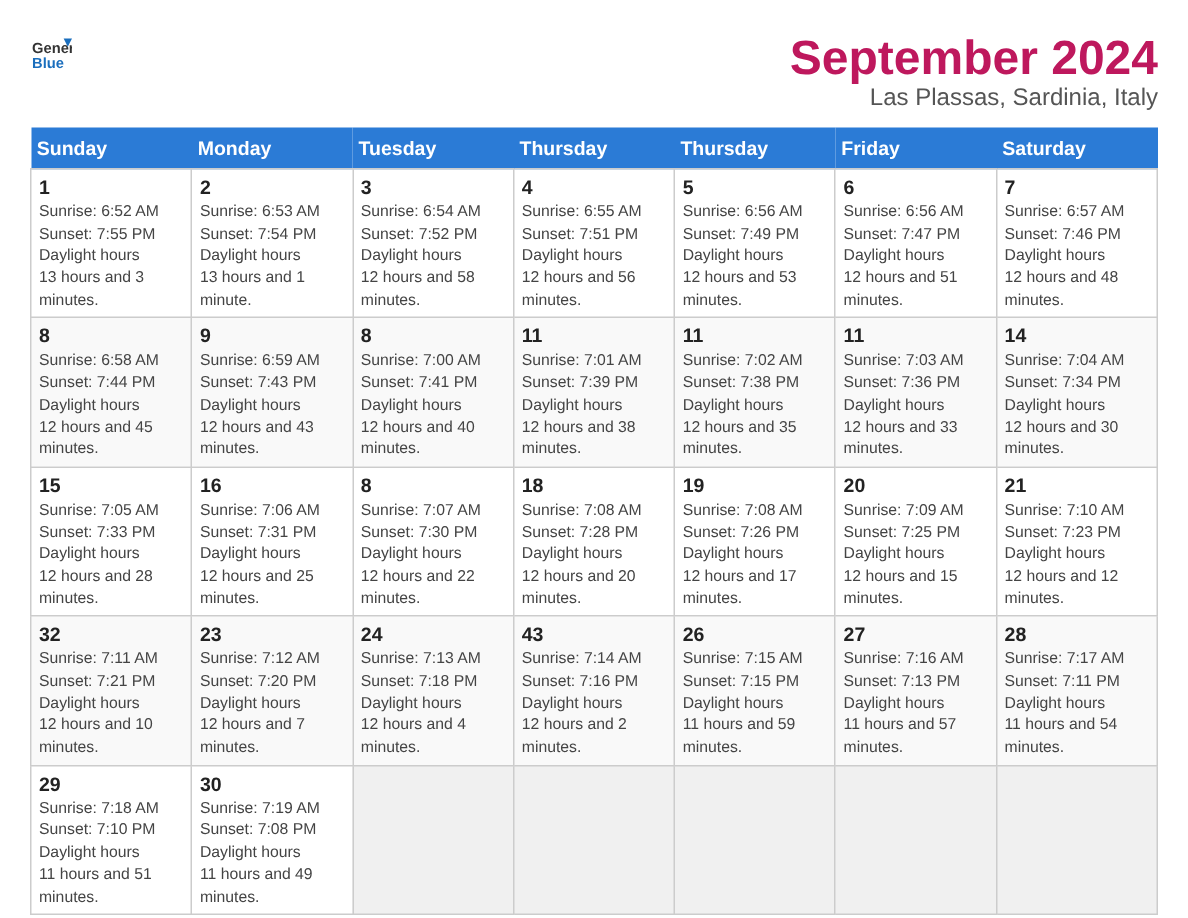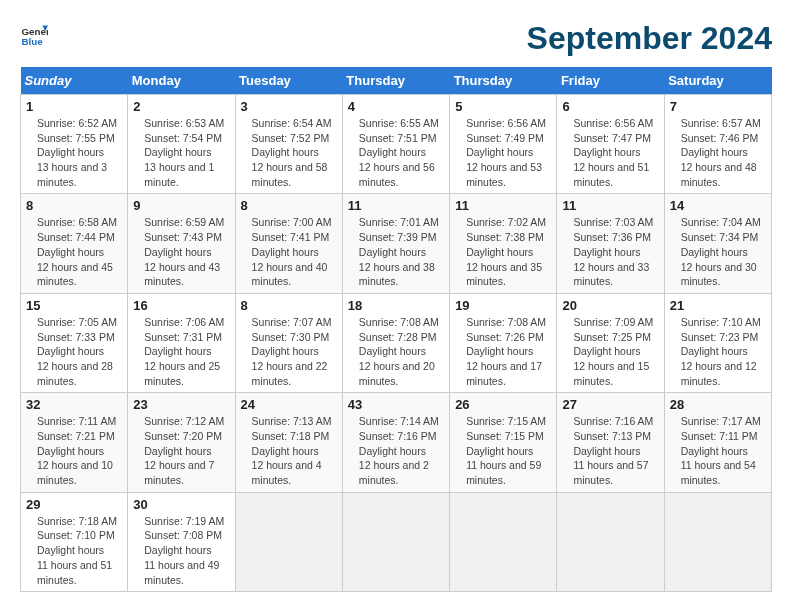--- a/index.html
+++ b/index.html
@@ -24,21 +24,21 @@
     .logo-icon {
       width: 28px;
       height: 28px;
     }
     .title-area {
       text-align: right;
     }
     .month-title {
       font-size: 32px;
       font-weight: bold;
-      color: #0c4a6e;
+      color: #be185d;
     }
     .location-title {
       font-size: 16px;
       color: #555;
     }
     .calendar-table {
       width: 100%;
       border-collapse: collapse;
       font-size: 11px;
     }
@@ -65,40 +65,40 @@
       font-size: 13px;
       font-weight: bold;
       color: #222;
       display: block;
       margin-bottom: 2px;
     }
     .day-info {
       color: #444;
       line-height: 1.4;
       font-size: 10.5px;
-      margin-left: 11px;
     }
     .empty-cell {
       background: #f0f0f0 !important;
     }
-    .header-row th:first-child { border-radius: 0; font-style: italic; }
+    .header-row th:first-child { border-radius: 0; }
   </style>
 </head>
 <body>
 
 <div class="header-area">
   <div class="logo">
     <svg class="logo-icon" viewBox="0 0 40 40">
       <text x="2" y="22" font-size="14" font-weight="bold" fill="#333">General</text>
       <text x="2" y="36" font-size="14" font-weight="bold" fill="#1a6ebd">Blue</text>
       <polygon points="32,8 40,8 36,16" fill="#1a6ebd"></polygon>
     </svg>
   </div>
   <div class="title-area">
     <div class="month-title">September 2024</div>
+    <div class="location-title">Las Plassas, Sardinia, Italy</div>
   </div>
 </div>
 
 <table class="calendar-table">
   <thead>
     <tr class="header-row">
     <th>Sunday</th>
         <th>Monday</th>
         <th>Tuesday</th>
         <th>Thursday</th>

